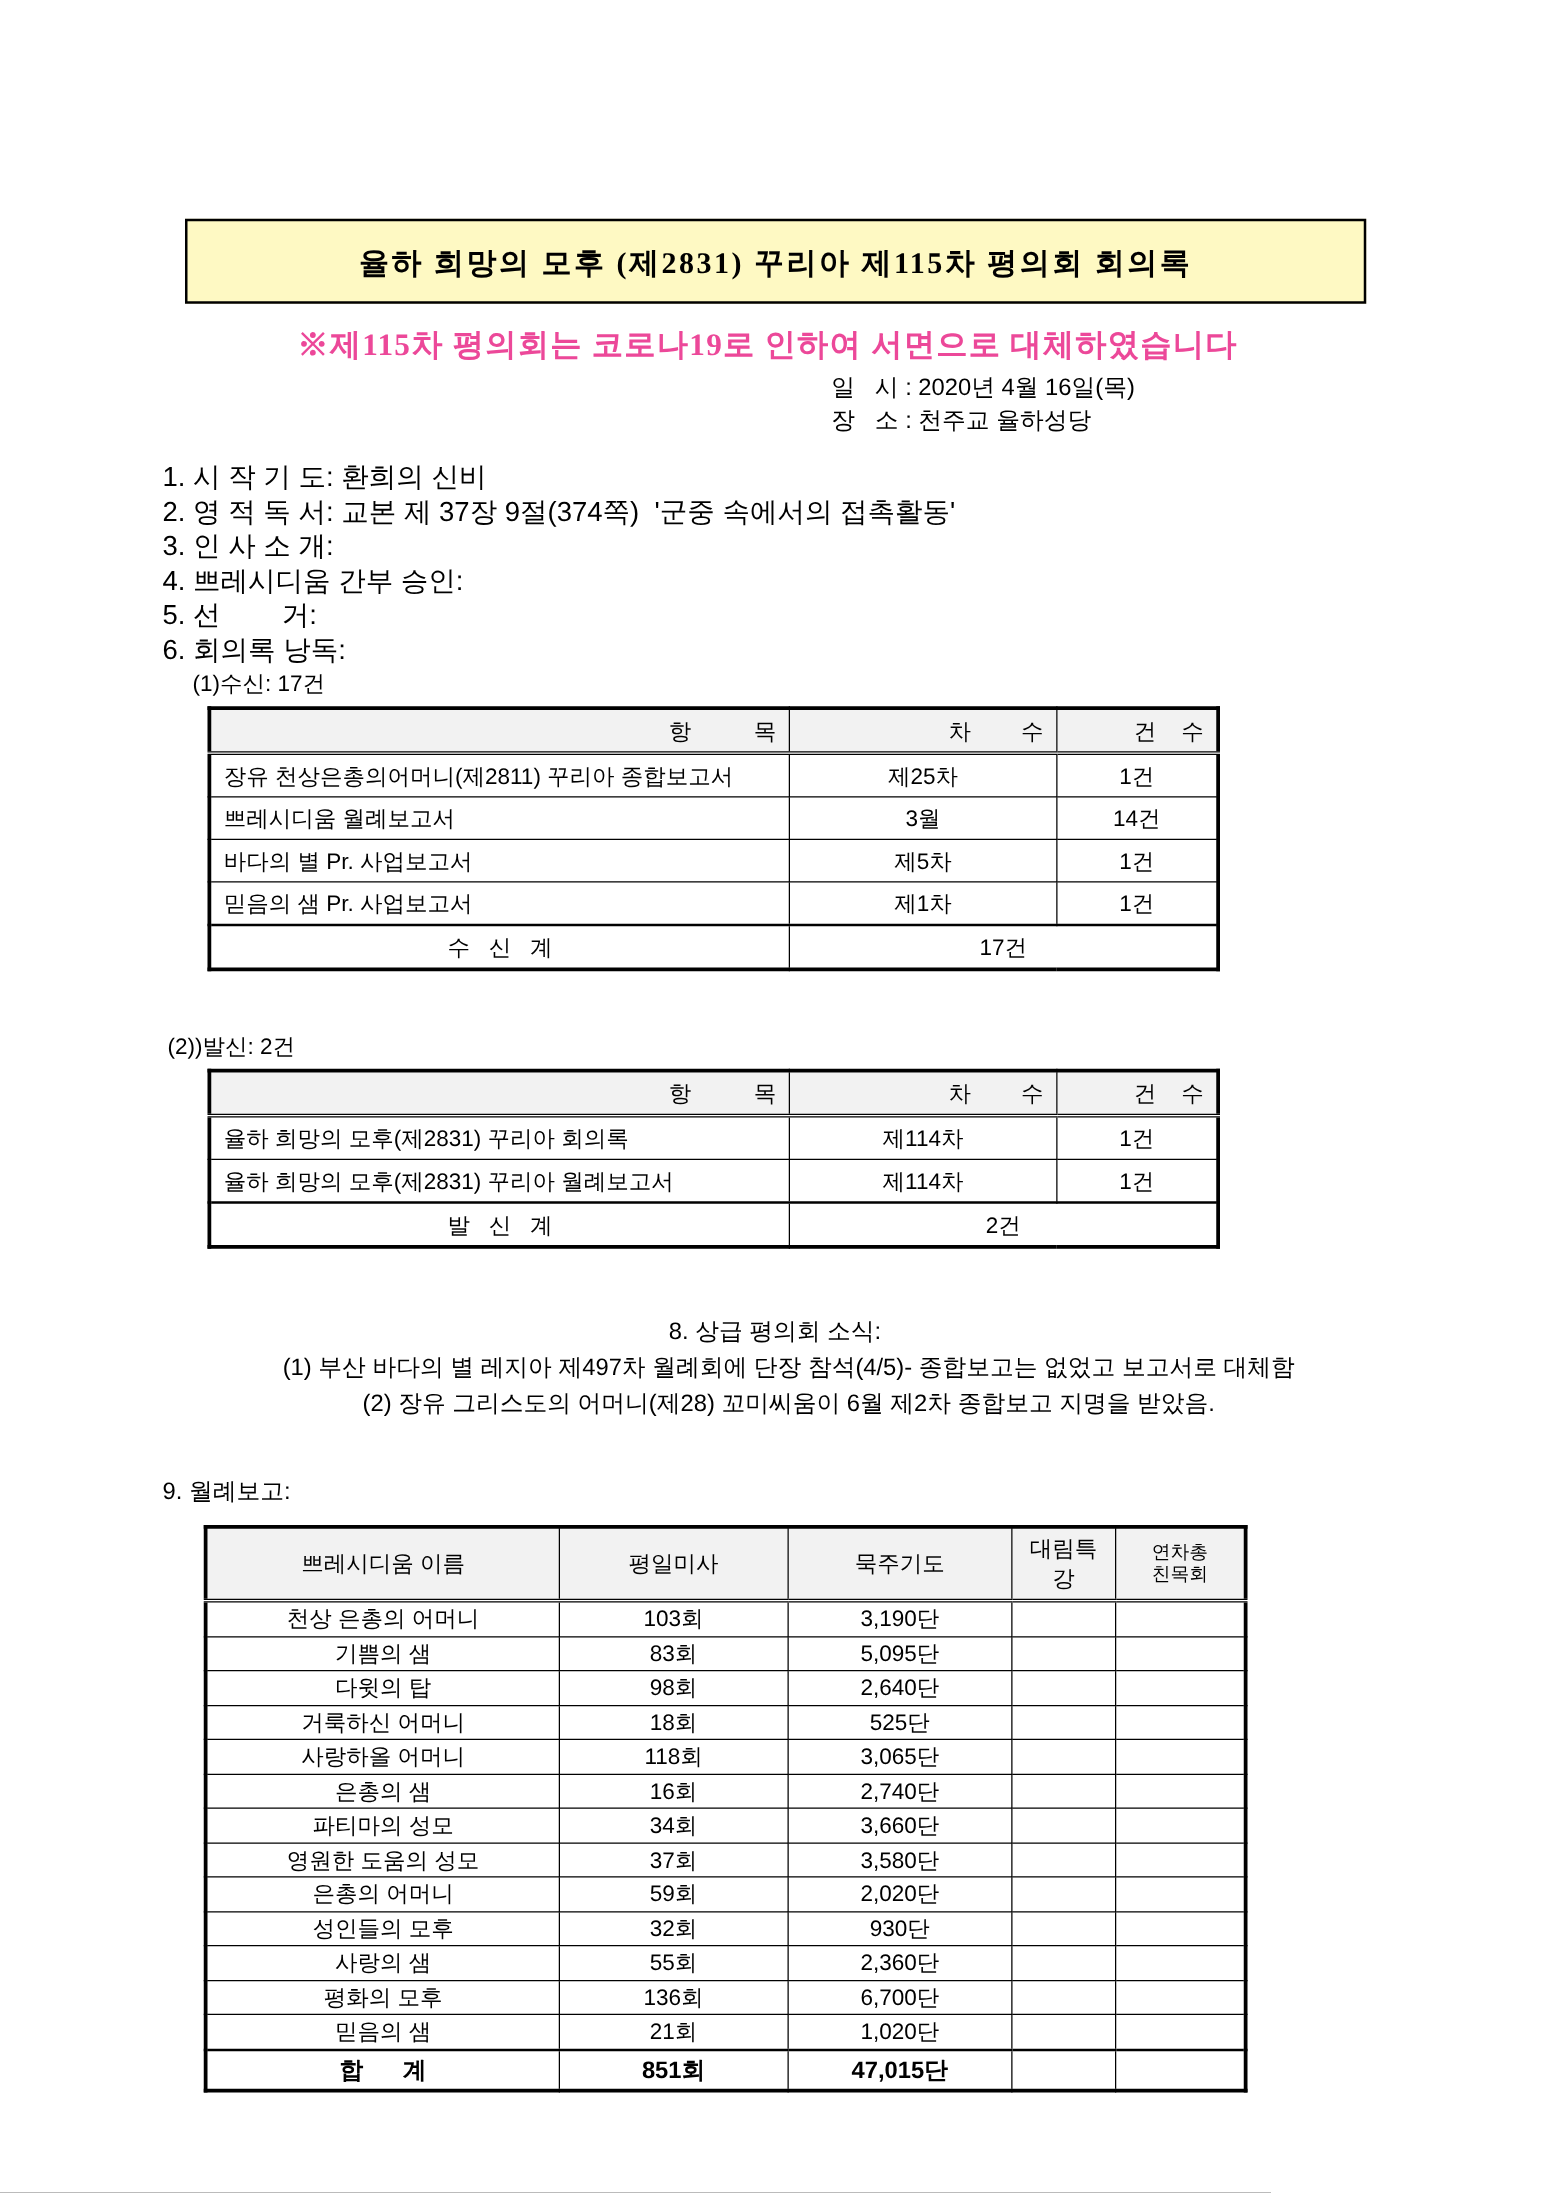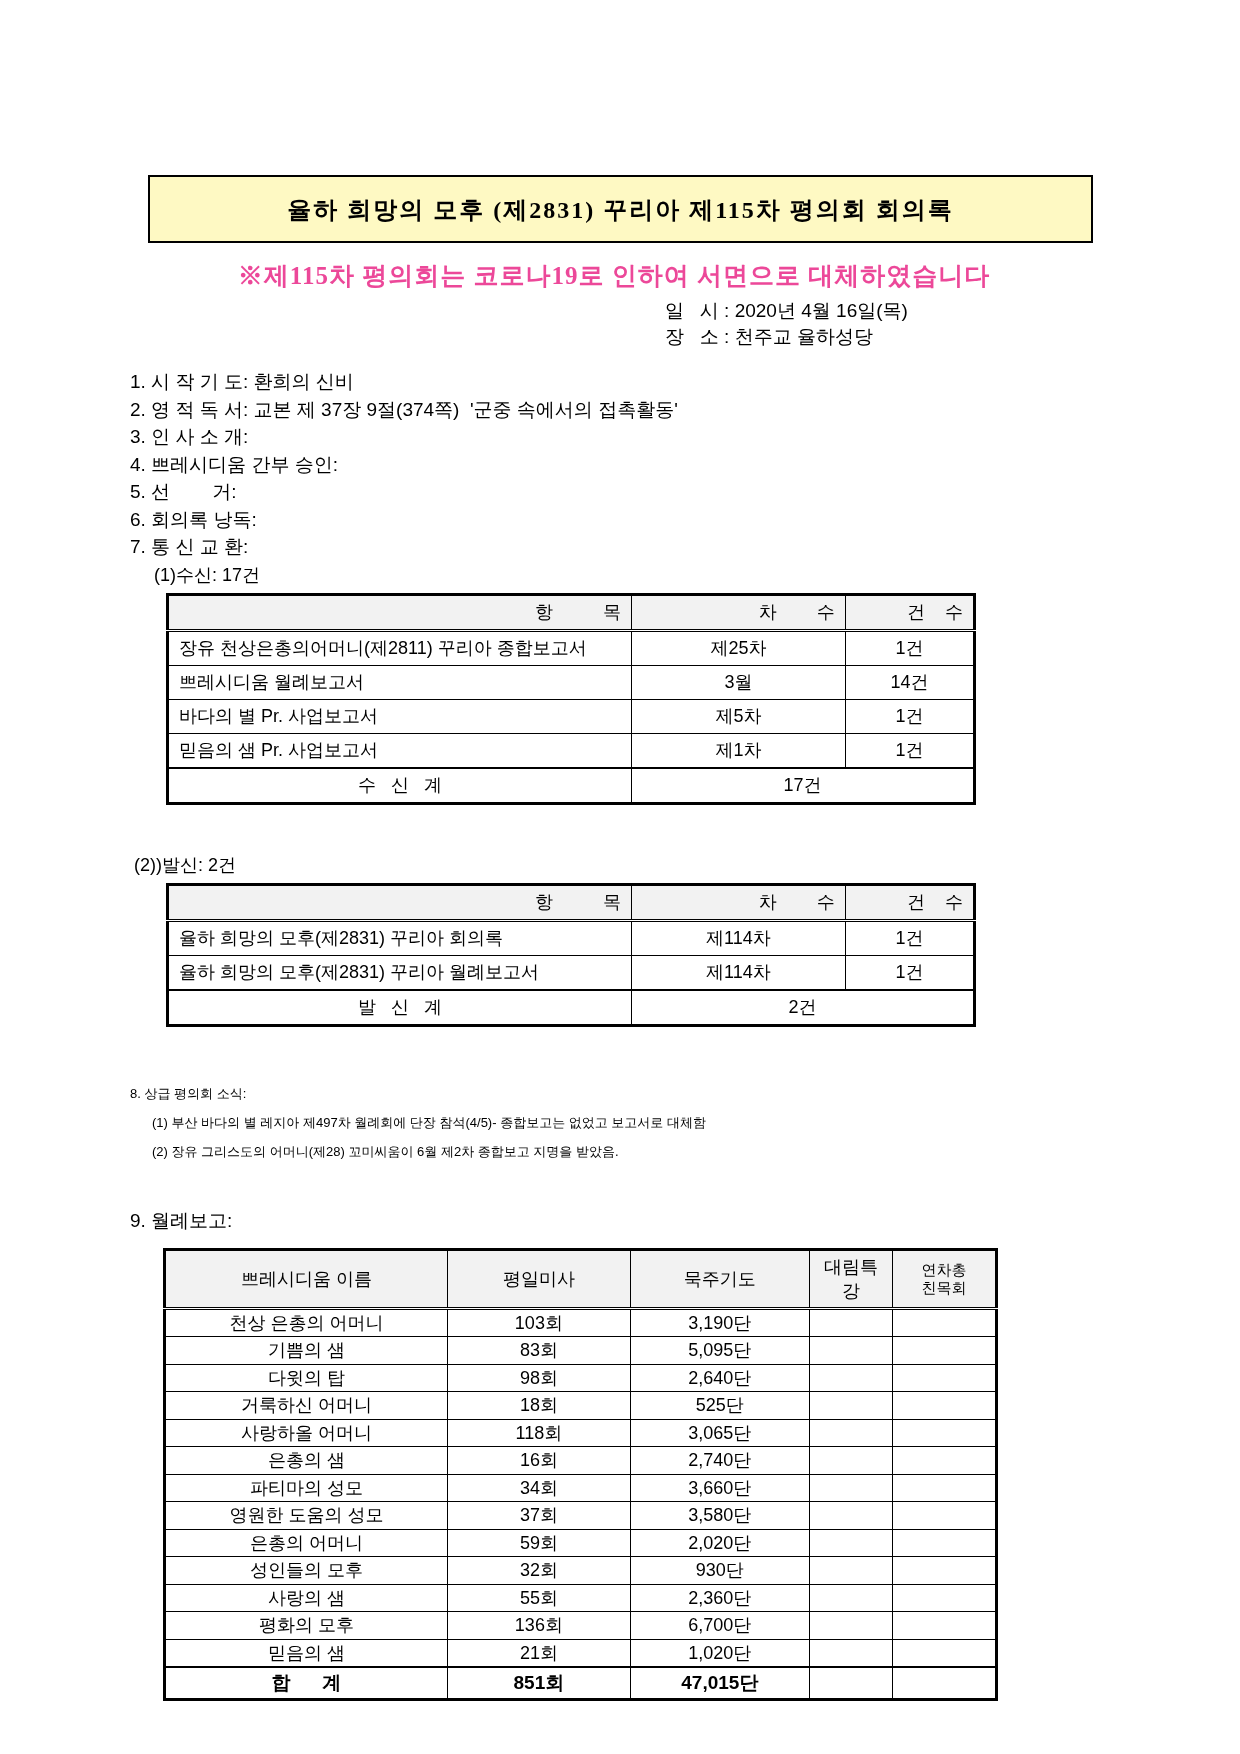--- a/index.html
+++ b/index.html
@@ -17,37 +17,37 @@
   .title-box .t{font-size:24px;font-weight:bold;letter-spacing:2px;font-family:"Liberation Serif","DejaVu Serif",serif;}
   
   .notice{
     margin:16px 0 6px 4px;text-align:center;width:960px;
     color:#ec4899;font-size:25px;font-weight:bold;letter-spacing:1px;
     font-family:"Liberation Serif","DejaVu Serif",serif;
   }
   
   .meta{margin-left:535px;font-size:19px;line-height:26px;}
   
-  .agenda{margin-top:18px;font-size:19px;line-height:27.5px;}
+  .agenda{margin-top:18px;font-size:22px;line-height:27.5px;}
   .agenda div{white-space:pre;}
   .sub-label{font-size:18px;margin:2px 0 6px 24px;white-space:pre;}
   
   table{border-collapse:collapse;}
   .comm-table{width:810px;margin-left:36px;font-size:18px;table-layout:fixed;}
   .comm-table th,.comm-table td{border:1px solid #000;height:31px;padding:1px 10px;overflow:hidden;}
   .comm-table{border:3px solid #000;}
   .comm-table thead th{background:#f2f2f2;font-weight:normal;text-align:right;border-bottom:3px double #000;white-space:pre;}
   .comm-table td.item{text-align:left;}
   .comm-table td.mid{text-align:center;}
   .comm-table tr.total td{border-top:2px solid #000;text-align:center;white-space:pre;}
   .col-item{width:57.5%;}.col-round{width:26.5%;}.col-count{width:16%;}
   .gap1{height:46px;}
   .gap2{height:52px;}
   
-  .sec8{font-size:13px;line-height:29px;}
+  .sec8{font-size:19px;line-height:29px;text-align:center;}
   .sec8 .itm{margin-left:22px;}
   
   .sec9-title{font-size:19px;margin:42px 0 14px 0;}
   .monthly-table{width:835px;margin-left:33px;font-size:18px;table-layout:fixed;border:3px solid #000;}
   .monthly-table th,.monthly-table td{border:1px solid #000;padding:0 8px;overflow:hidden;}
   .monthly-table thead th{background:#f2f2f2;font-weight:normal;text-align:center;height:56px;border-bottom:3px double #000;}
   .monthly-table thead th.small{font-size:15px;line-height:18px;padding:0 2px;}
   .monthly-table tbody td{height:26.5px;text-align:center;}
   .monthly-table tr.total td{border-top:2px solid #000;font-weight:bold;font-size:19px;height:30px;white-space:pre;}
   .mcol-name{width:34%;}.mcol-mass{width:22%;}.mcol-rosary{width:21.5%;}.mcol-advent{width:10%;}.mcol-annual{width:12.5%;}
@@ -68,21 +68,20 @@
     <div class="pre">장   소 : 천주교 율하성당</div>
   </div>
 
   <div class="agenda">
     <div>1. 시 작 기 도: 환희의 신비</div>
     <div>2. 영 적 독 서: 교본 제 37장 9절(374쪽)  '군중 속에서의 접촉활동'</div>
     <div>3. 인 사 소 개:</div>
     <div>4. 쁘레시디움 간부 승인:</div>
     <div>5. 선        거:</div>
     <div>6. 회의록 낭독:</div>
-    <div>7. 통 신 교 환:</div>
   </div>
 
   <div class="sub-label">(1)수신: 17건</div>
 
   <table class="comm-table">
     <colgroup>
         <col class="col-item">
         <col class="col-round">
         <col class="col-count">
       </colgroup>

